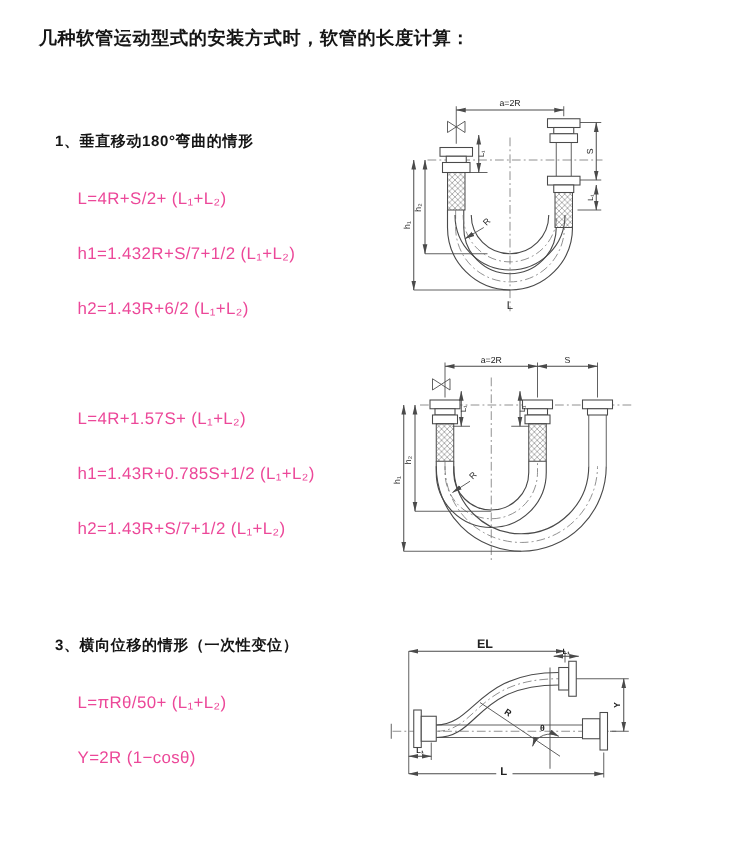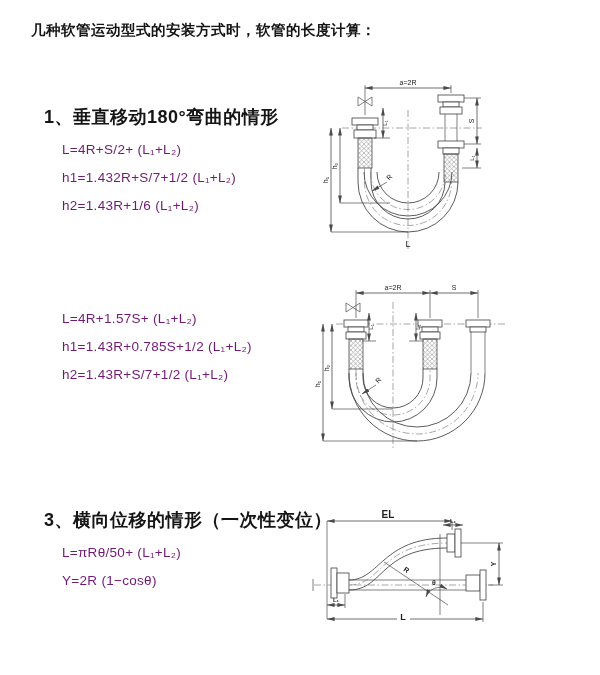--- a/index.html
+++ b/index.html
@@ -7,22 +7,22 @@
     width:600px;height:675px;background:#ffffff;
     font-family:"Liberation Sans","DejaVu Sans",sans-serif;
     color:#111;
   }
   .page{position:relative;width:600px;height:675px;background:#fff;overflow:hidden;}
   .doc-title{
     position:absolute;left:31px;top:21px;
     font-size:14.5px;font-weight:700;letter-spacing:0.5px;color:#151515;
   }
   .section{position:absolute;left:44px;}
-  .sec-heading{font-size:18px;font-weight:700;letter-spacing:0.5px;color:#151515;}
-  .formula{font-size:13.5px;font-weight:500;color:#701a75;padding-left:18px;margin-top:13px;letter-spacing:0.3px;}
+  .sec-heading{font-size:12px;font-weight:700;letter-spacing:0.5px;color:#151515;}
+  .formula{font-size:13.5px;font-weight:500;color:#ec4899;padding-left:18px;margin-top:29px;letter-spacing:0.3px;}
   #sec1{top:105px;}
   #sec2{top:298px;}
   #sec3{top:508px;}
   .diagram{position:absolute;}
   #d1{left:310px;top:72px;}
   #d2{left:306px;top:278px;}
   #d3{left:300px;top:498px;font-weight:bold;}
   svg{display:block;}
   svg text{font-family:"Liberation Sans","DejaVu Sans",sans-serif;fill:#222;}
   .dim{stroke:#4a4a4a;stroke-width:0.8;fill:none;}
@@ -51,21 +51,21 @@
       </pattern>
     </defs>
   </svg>
 
   <div class="doc-title">几种软管运动型式的安装方式时，软管的长度计算：</div>
 
   <div class="section" id="sec1">
     <div class="sec-heading">1、垂直移动180°弯曲的情形</div>
     <div class="formula">L=4R+S/2+ (L₁+L₂)</div>
     <div class="formula">h1=1.432R+S/7+1/2 (L₁+L₂)</div>
-    <div class="formula">h2=1.43R+1/6 (L₁+L₂)</div>
+    <div class="formula">h2=1.43R+6/2 (L₁+L₂)</div>
   </div>
 
   <div class="section" id="sec2">
     <div class="formula">L=4R+1.57S+ (L₁+L₂)</div>
     <div class="formula">h1=1.43R+0.785S+1/2 (L₁+L₂)</div>
     <div class="formula">h2=1.43R+S/7+1/2 (L₁+L₂)</div>
   </div>
 
   <div class="section" id="sec3">
     <div class="sec-heading">3、横向位移的情形（一次性变位）</div>

